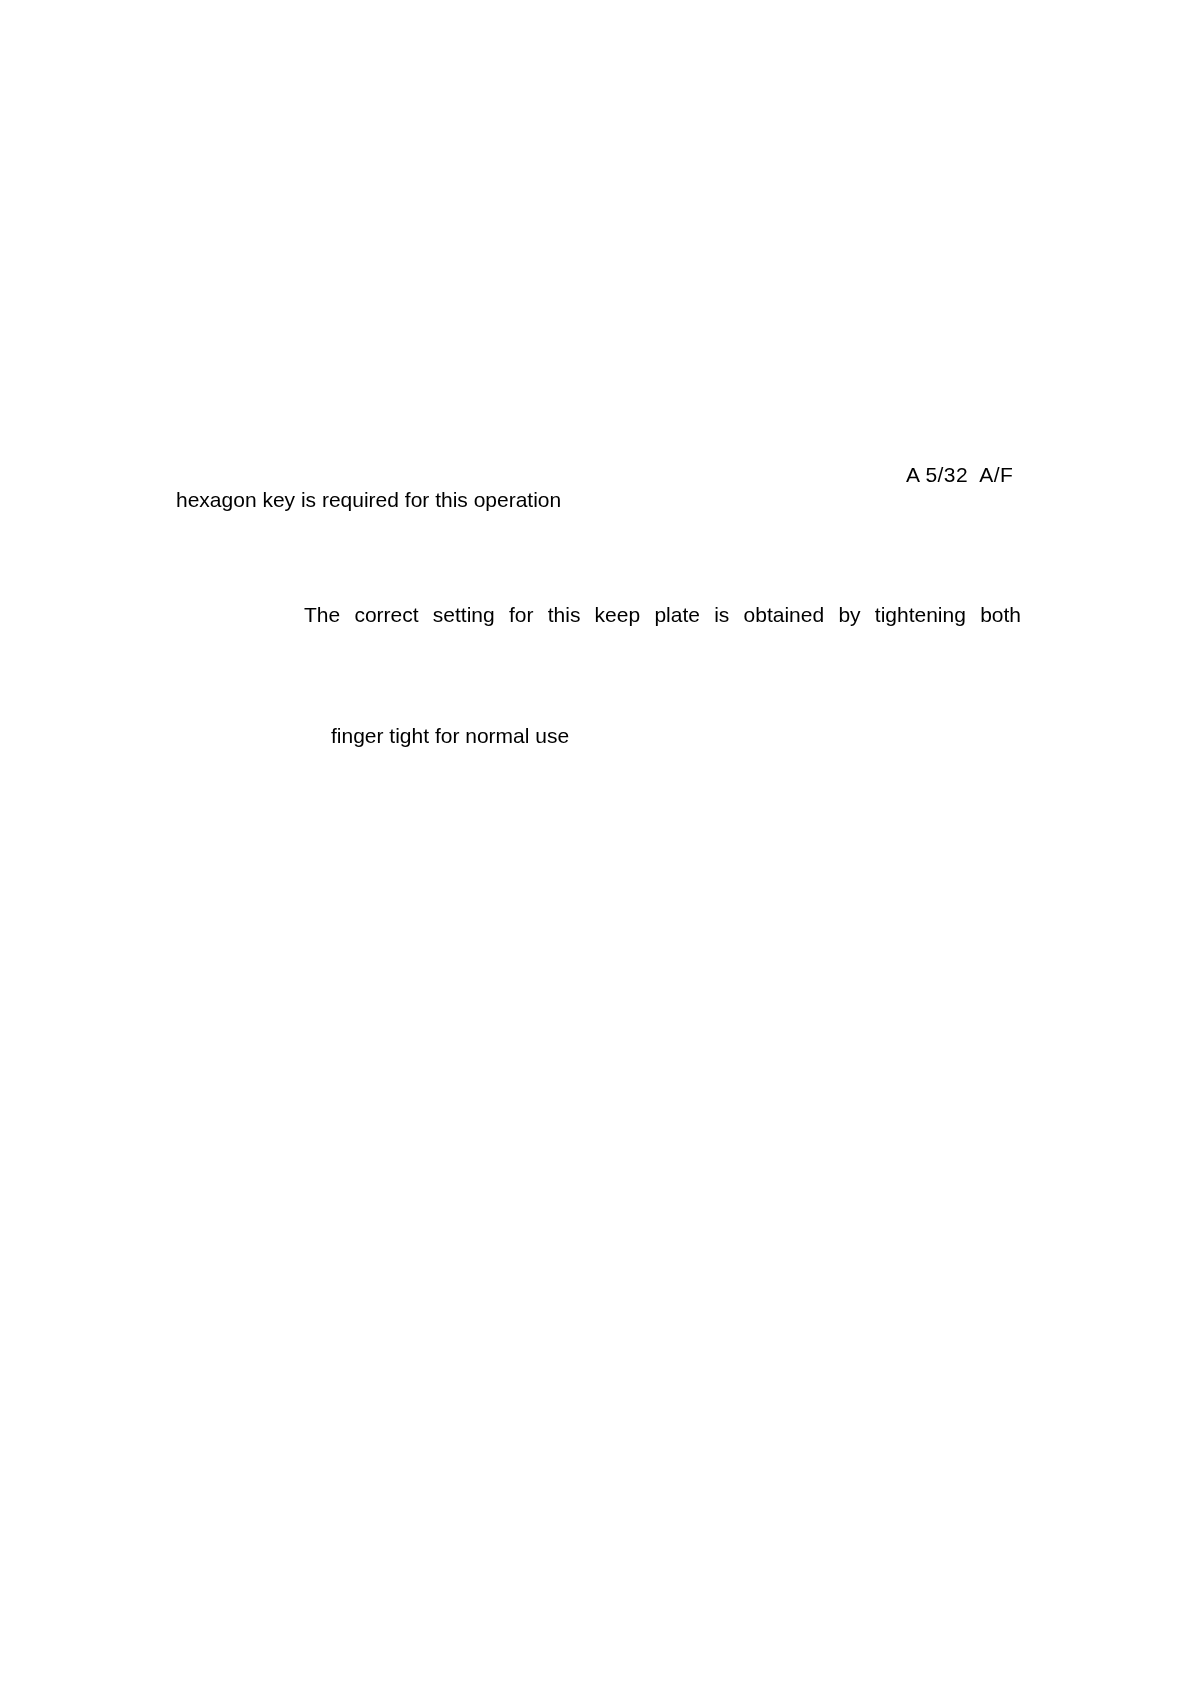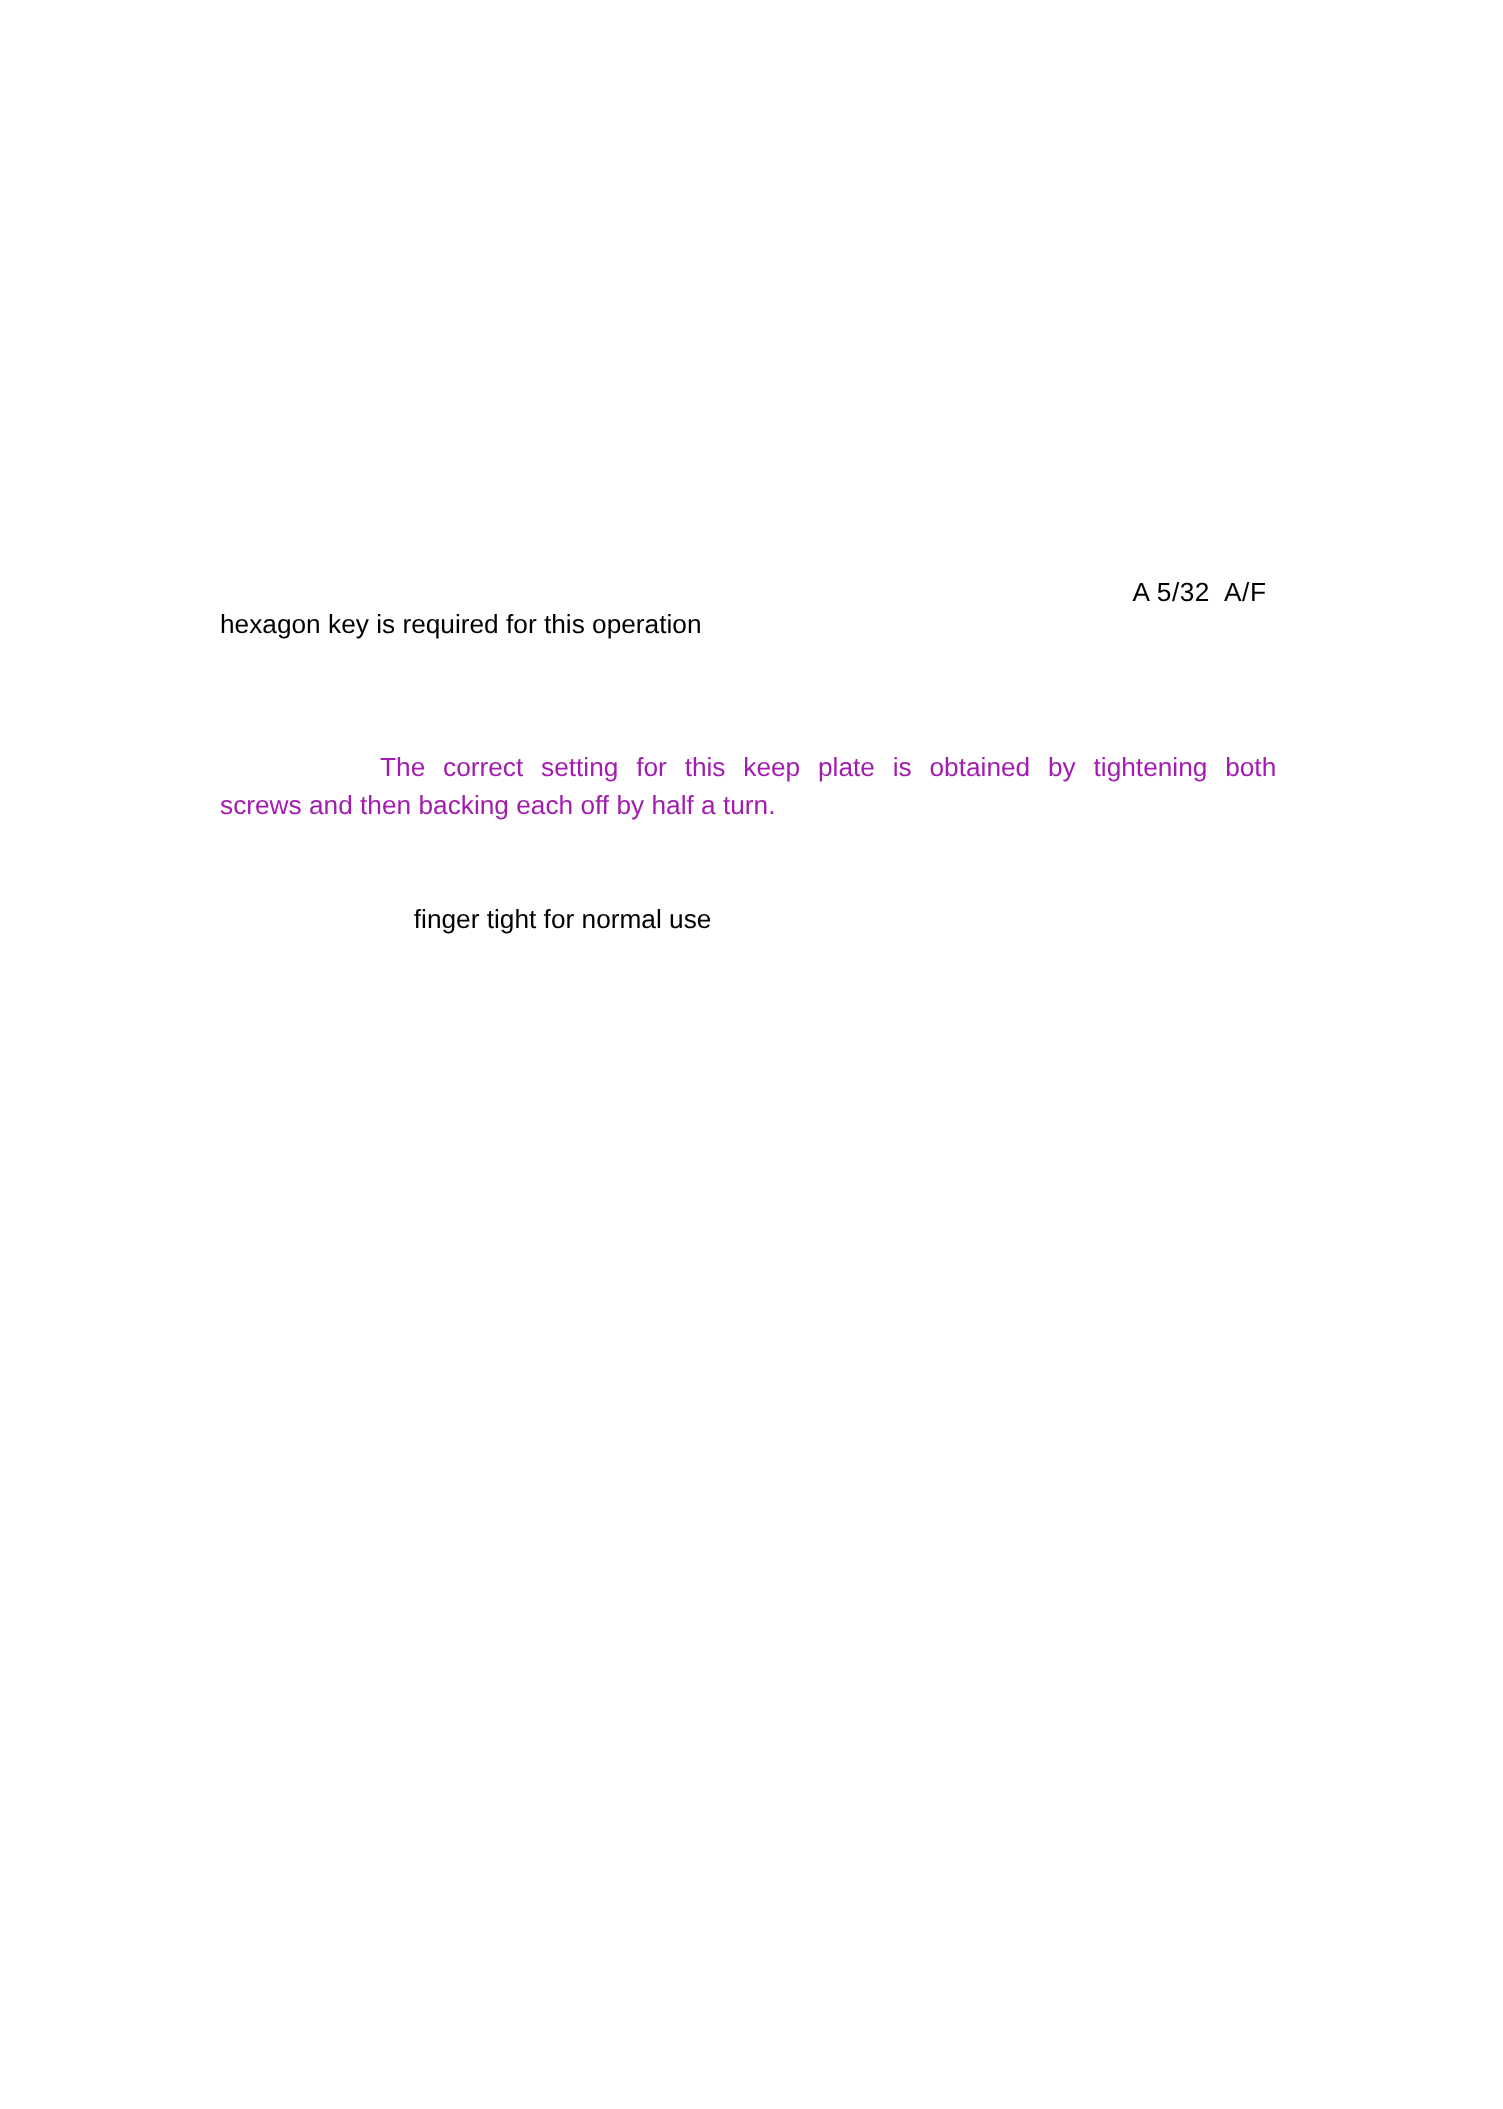--- a/index.html
+++ b/index.html
@@ -22,21 +22,21 @@
     position: absolute;
     font-size: 21px;
     line-height: 28px;
     color: #000000;
     white-space: pre;
   }
   .para {
     position: absolute;
     font-size: 21px;
     line-height: 30px;
-    color: #a21caf;
+    color: #000000;
     text-align: justify;
   }
   .para .first-line {
     display: block;
     text-align: justify;
     text-align-last: justify;
   }
   .para .last-line {
     display: block;
     white-space: pre;
@@ -69,18 +69,17 @@
 <body>
 
 <div class="page">
 
   <div class="line" id="frag-key-spec">A 5/32  A/F</div>
 
   <div class="line" id="frag-hexagon">hexagon key is required for this operation</div>
 
   <div class="para" id="para-keep-plate">
     <span class="first-line"><span class="indent"></span><span>The correct setting for this keep plate is obtained by tightening both</span></span>
-    <span class="last-line">screws and then backing each off by half a turn.</span>
   </div>
 
   <div class="line" id="frag-finger">finger tight for normal use</div>
 
 </div>
 
 </body></html>

